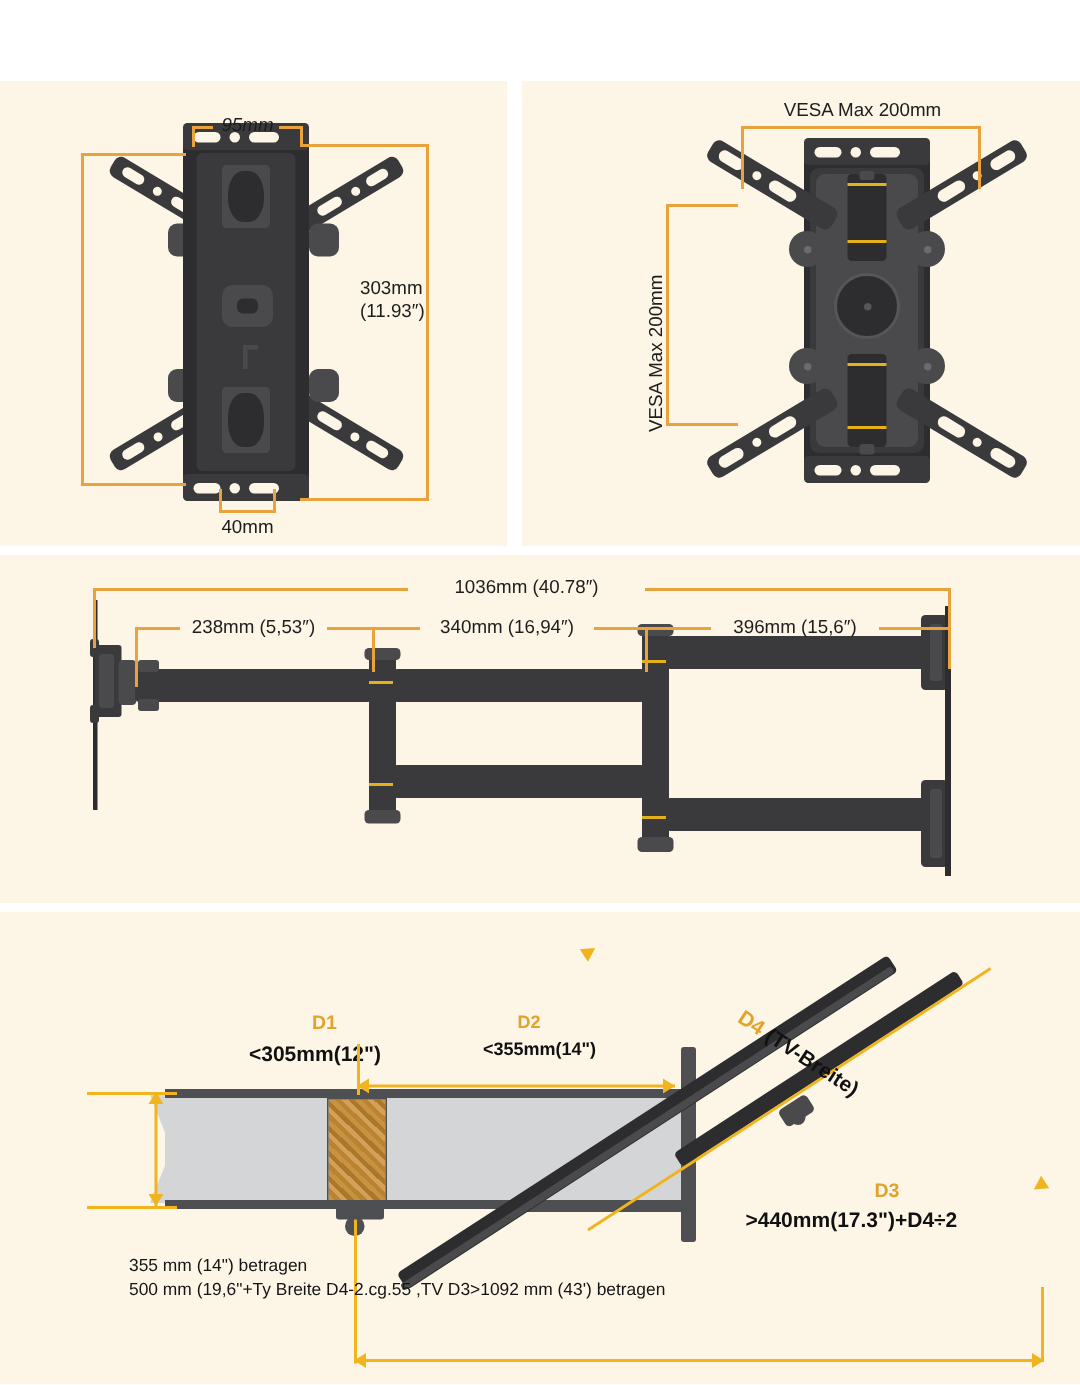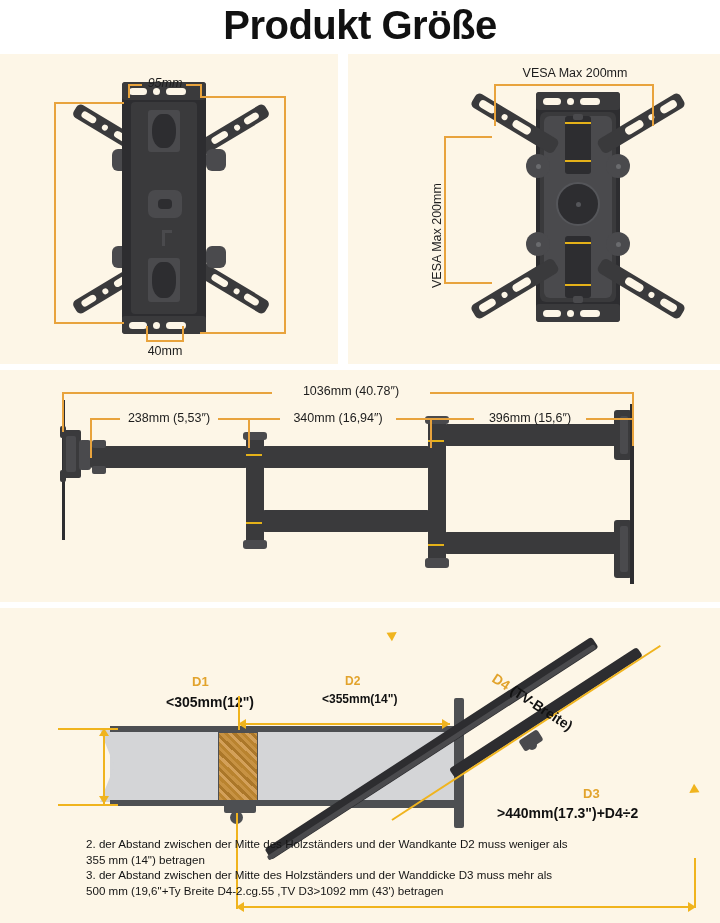--- a/index.html
+++ b/index.html
@@ -114,23 +114,20 @@
     font-weight:bold; font-size:14px;
   }
   #d4-label .o { color:#e2a32c; }
   #d4-label .b { color:#111111; }
 </style>
 </head>
 <body>
 
 <div class="page">
 
-  <div class="title-bar">
-    <h1>Produkt Größe</h1>
-  </div>
 
   <div class="panel" id="panel-tl">
 
     <div id="tl-art">
 
       <div class="metal" style="left:62px;top:95px;width:92px;height:15px;transform:rotate(31deg);transform-origin:right center;border-radius:5px;">
         <div class="hole" style="left:8px;top:4px;width:16px;height:7px;"></div>
         <div class="hole-d" style="left:32px;top:4.5px;width:6px;height:6px;"></div>
         <div class="hole" style="left:46px;top:4px;width:18px;height:7px;"></div>
       </div>
@@ -189,20 +186,24 @@
 
     <div class="mline h" style="left:128px;top:30px;width:14px;"></div>
     <div class="mline h" style="left:186px;top:30px;width:16px;"></div>
     <div class="mline v" style="left:128px;top:30px;height:14px;"></div>
     <div class="mline v" style="left:200px;top:30px;height:14px;"></div>
     <div class="mlabel c" style="left:128px;top:22px;width:74px;font-style:italic;">95mm</div>
 
     <div class="mline v" style="left:284px;top:42px;height:238px;"></div>
     <div class="mline h" style="left:200px;top:42px;width:86px;"></div>
     <div class="mline h" style="left:200px;top:278px;width:86px;"></div>
+    <div class="mlabel" style="left:240px;top:131px;width:96px;">
+      <span>303mm</span><br>
+      <span>(11.93″)</span>
+    </div>
 
     <div class="mline v" style="left:54px;top:48px;height:222px;"></div>
     <div class="mline h" style="left:54px;top:48px;width:70px;"></div>
     <div class="mline h" style="left:54px;top:268px;width:70px;"></div>
 
     <div class="mline v" style="left:146px;top:272px;height:16px;"></div>
     <div class="mline v" style="left:182px;top:272px;height:16px;"></div>
     <div class="mline h" style="left:146px;top:286px;width:38px;"></div>
     <div class="mlabel c" style="left:128px;top:290px;width:74px;">40mm</div>
   </div>
@@ -381,21 +382,21 @@
       <div class="metal3" style="left:527px;top:132px;width:10px;height:10px;border-radius:50%;"></div>
     </div>
 
     <div class="yline h" style="left:58px;top:120px;width:60px;"></div>
     <div class="yline h" style="left:58px;top:196px;width:60px;"></div>
     <div class="yline v" style="left:103px;top:120px;height:76px;background:#f0b41e;"></div>
 
     <div style="position:absolute;left:99px;top:120px;width:0;height:0;border-left:5px solid transparent;border-right:5px solid transparent;border-bottom:8px solid #f0b41e;"></div>
     <div style="position:absolute;left:99px;top:188px;width:0;height:0;border-left:5px solid transparent;border-right:5px solid transparent;border-top:8px solid #f0b41e;"></div>
 
-    <div class="tag-orange" style="left:192px;top:66px;">D1</div>
+    <div class="tag-orange" style="left:208px;top:66px;">D1</div>
     <div class="tag-black" style="left:166px;top:86px;">&lt;305mm(12")</div>
 
     <div class="yline v" style="left:238px;top:88px;height:34px;"></div>
     <div class="yline h" style="left:238px;top:115px;width:212px;"></div>
     <div style="position:absolute;left:238px;top:111px;width:0;height:0;border-top:5px solid transparent;border-bottom:5px solid transparent;border-right:8px solid #f0b41e;"></div>
     <div style="position:absolute;left:442px;top:111px;width:0;height:0;border-top:5px solid transparent;border-bottom:5px solid transparent;border-left:8px solid #f0b41e;"></div>
 
     <div class="tag-orange" style="left:345px;top:66px;font-size:12px;">D2</div>
     <div class="tag-black" style="left:322px;top:84px;font-size:12px;">&lt;355mm(14")</div>
 
@@ -412,19 +413,17 @@
     <div style="position:absolute;left:388px;top:22px;width:0;height:0;border-left:5px solid transparent;border-right:5px solid transparent;border-bottom:9px solid #f0b41e;transform:rotate(57deg);"></div>
     <div style="position:absolute;left:688px;top:178px;width:0;height:0;border-left:5px solid transparent;border-right:5px solid transparent;border-top:9px solid #f0b41e;transform:rotate(57deg);"></div>
 
     <div id="d4-label" style="left:498px;top:62px;">
       <span class="o">D4</span>
       <span class="b">(TV-Breite)</span>
     </div>
   </div>
 
   <div class="instructions">
-    <p>2. der Abstand zwischen der Mitte des Holzständers und der Wandkante D2 muss weniger als</p>
     <p>355 mm (14") betragen</p>
-    <p>3. der Abstand zwischen der Mitte des Holzständers und der Wanddicke D3 muss mehr als</p>
     <p>500 mm (19,6"+Ty Breite D4-2.cg.55 ,TV D3&gt;1092 mm (43') betragen</p>
   </div>
 
 </div>
 
 </body></html>

